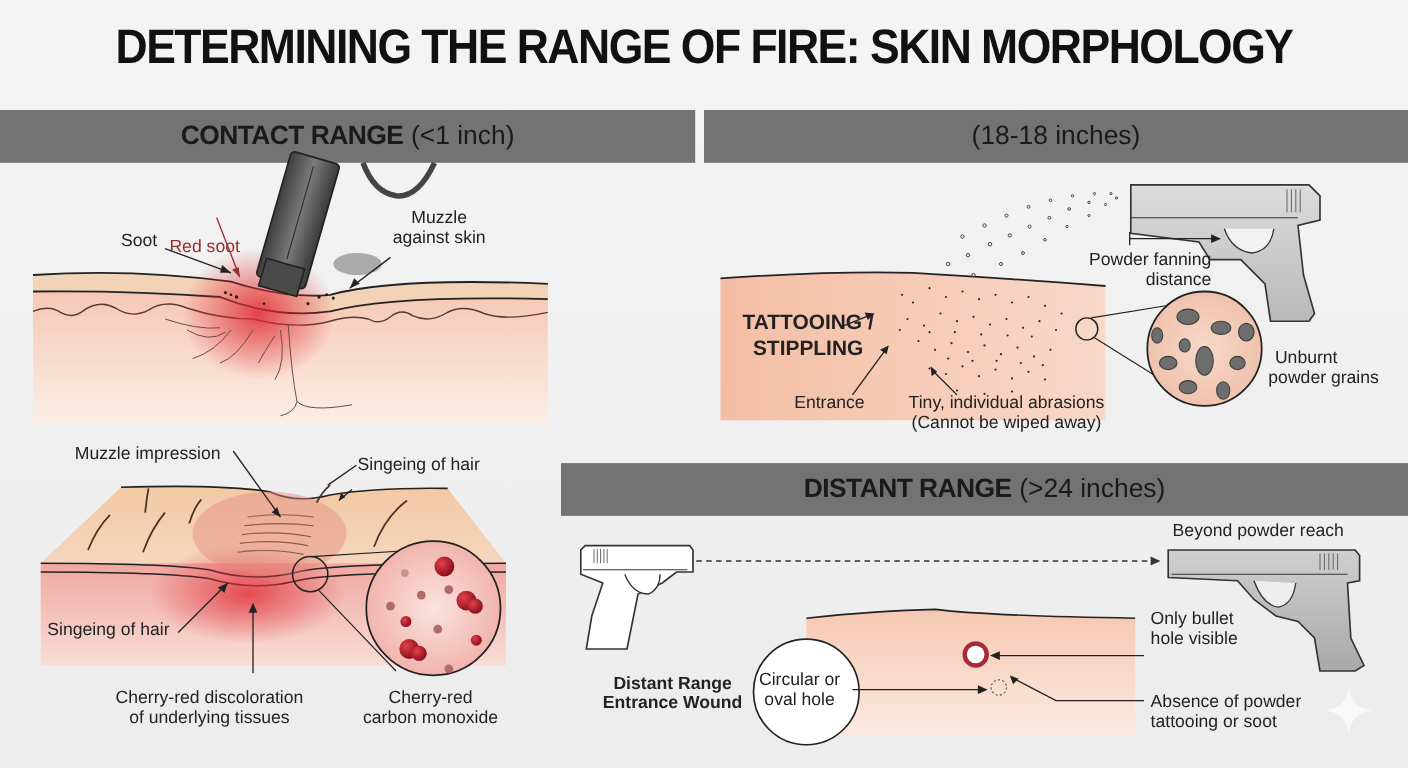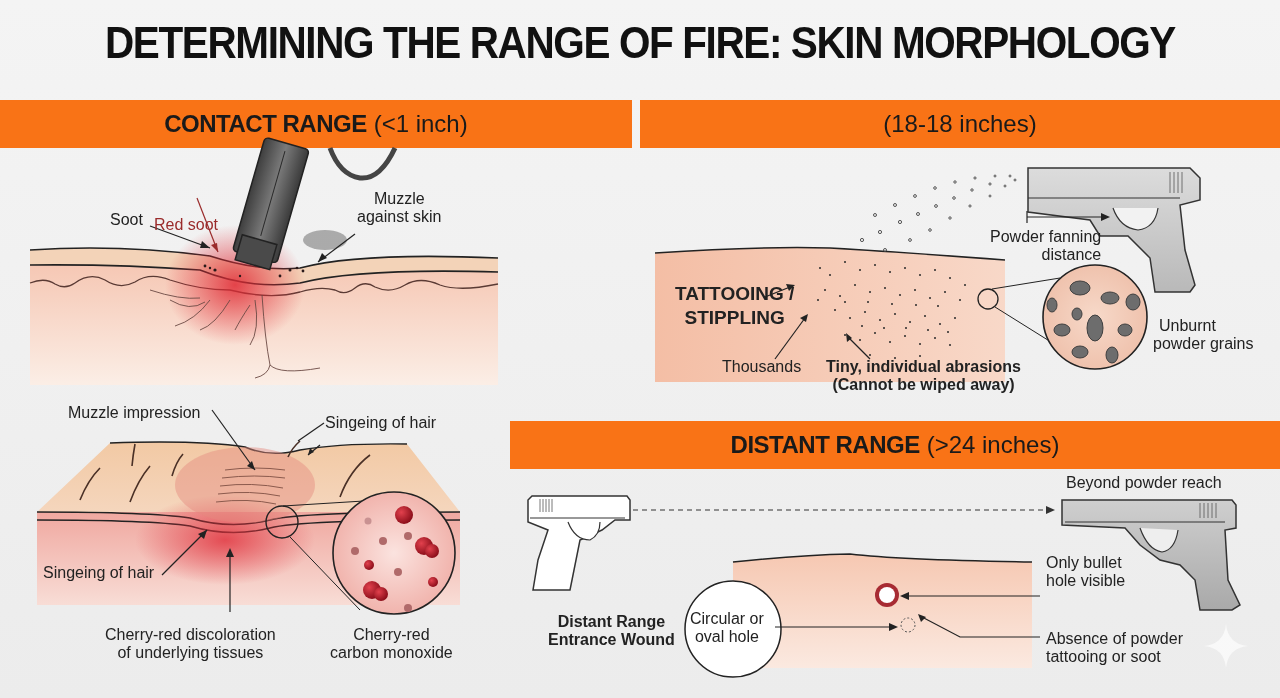--- a/index.html
+++ b/index.html
@@ -11,21 +11,21 @@
     color: #1a1a1a;
   }
   .title {
     position: absolute; left: 0; top: 18px; width: 1280px; text-align: center;
     font-family: "Liberation Sans", sans-serif;
     font-weight: bold; font-size: 44px; letter-spacing: -1.5px;
     transform: scaleX(0.92); transform-origin: center;
     color: #111;
   }
   .band {
-    position: absolute; height: 48px; background: #f97316;
+    position: absolute; height: 48px; background: #737373;
     display: flex; align-items: center; justify-content: center;
     font-size: 24px; color: #1a1a1a;
   }
   .band b { font-weight: bold; letter-spacing: -0.5px; margin-right: 7px; }
   .band span.sub { font-weight: normal; }
   .lbl { position: absolute; font-size: 16px; color: #222; line-height: 1.15; white-space: nowrap; }
   .lbl.center { text-align: center; }
   .lbl.red { color: #9a2b2b; }
   .lbl.bold { font-weight: bold; font-size: 19px; line-height: 1.25; }
   .lbl.bold-sm { font-weight: bold; font-size: 16px; text-align: center; }
@@ -357,22 +357,22 @@
   </g>
 </svg>
 <div class="lbl center" style="left:990px;top:228px;text-align:right;">
   <div>Powder fanning</div>
   <div>distance</div>
 </div>
 <div class="lbl bold center" style="left:675px;top:282px;">
   <div>TATTOOING /</div>
   <div>STIPPLING</div>
 </div>
-<div class="lbl" style="left:722px;top:358px;">Thousands</div>
-<div class="lbl center" style="left:826px;top:358px;font-weight:bold;">
+<div class="lbl" style="left:722px;top:358px;">Entrance</div>
+<div class="lbl center" style="left:826px;top:358px;">
   <div>Tiny, individual abrasions</div>
   <div>(Cannot be wiped away)</div>
 </div>
 <div class="lbl" style="left:1153px;top:317px;">
   <div style="padding-left:6px">Unburnt</div>
   <div>powder grains</div>
 </div>
 
 <div class="band" style="left:510px;top:421px;width:770px;">
   <b>DISTANT RANGE</b>

